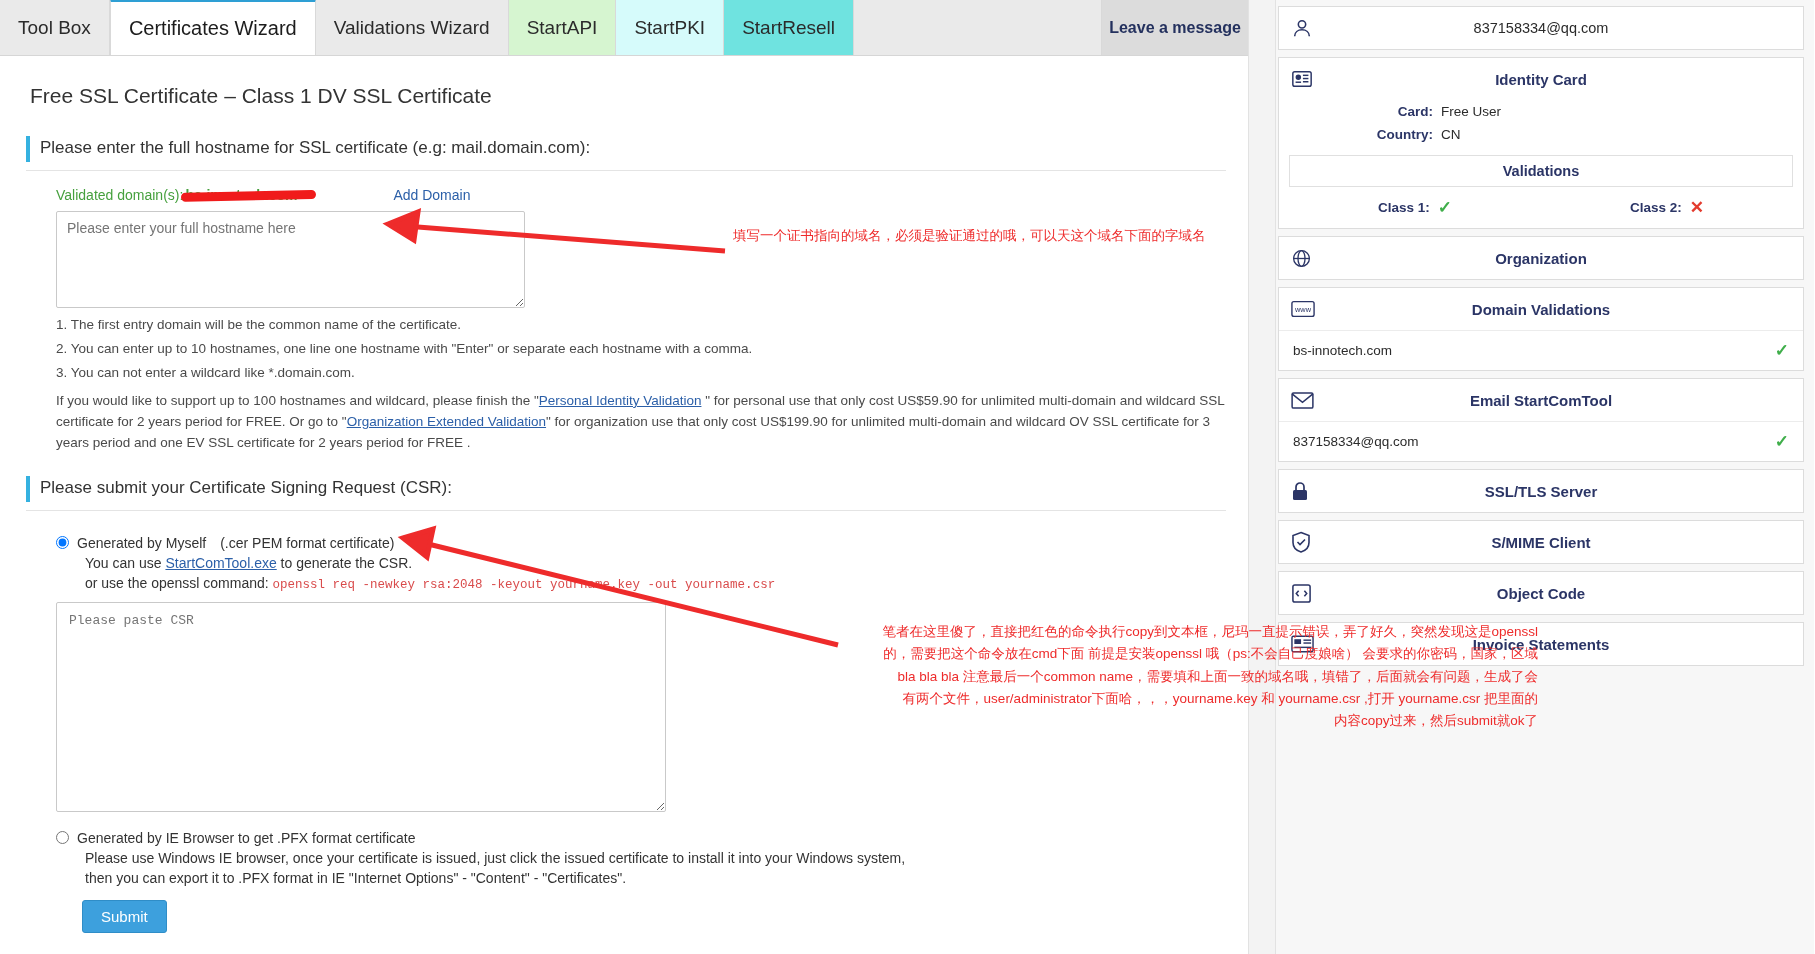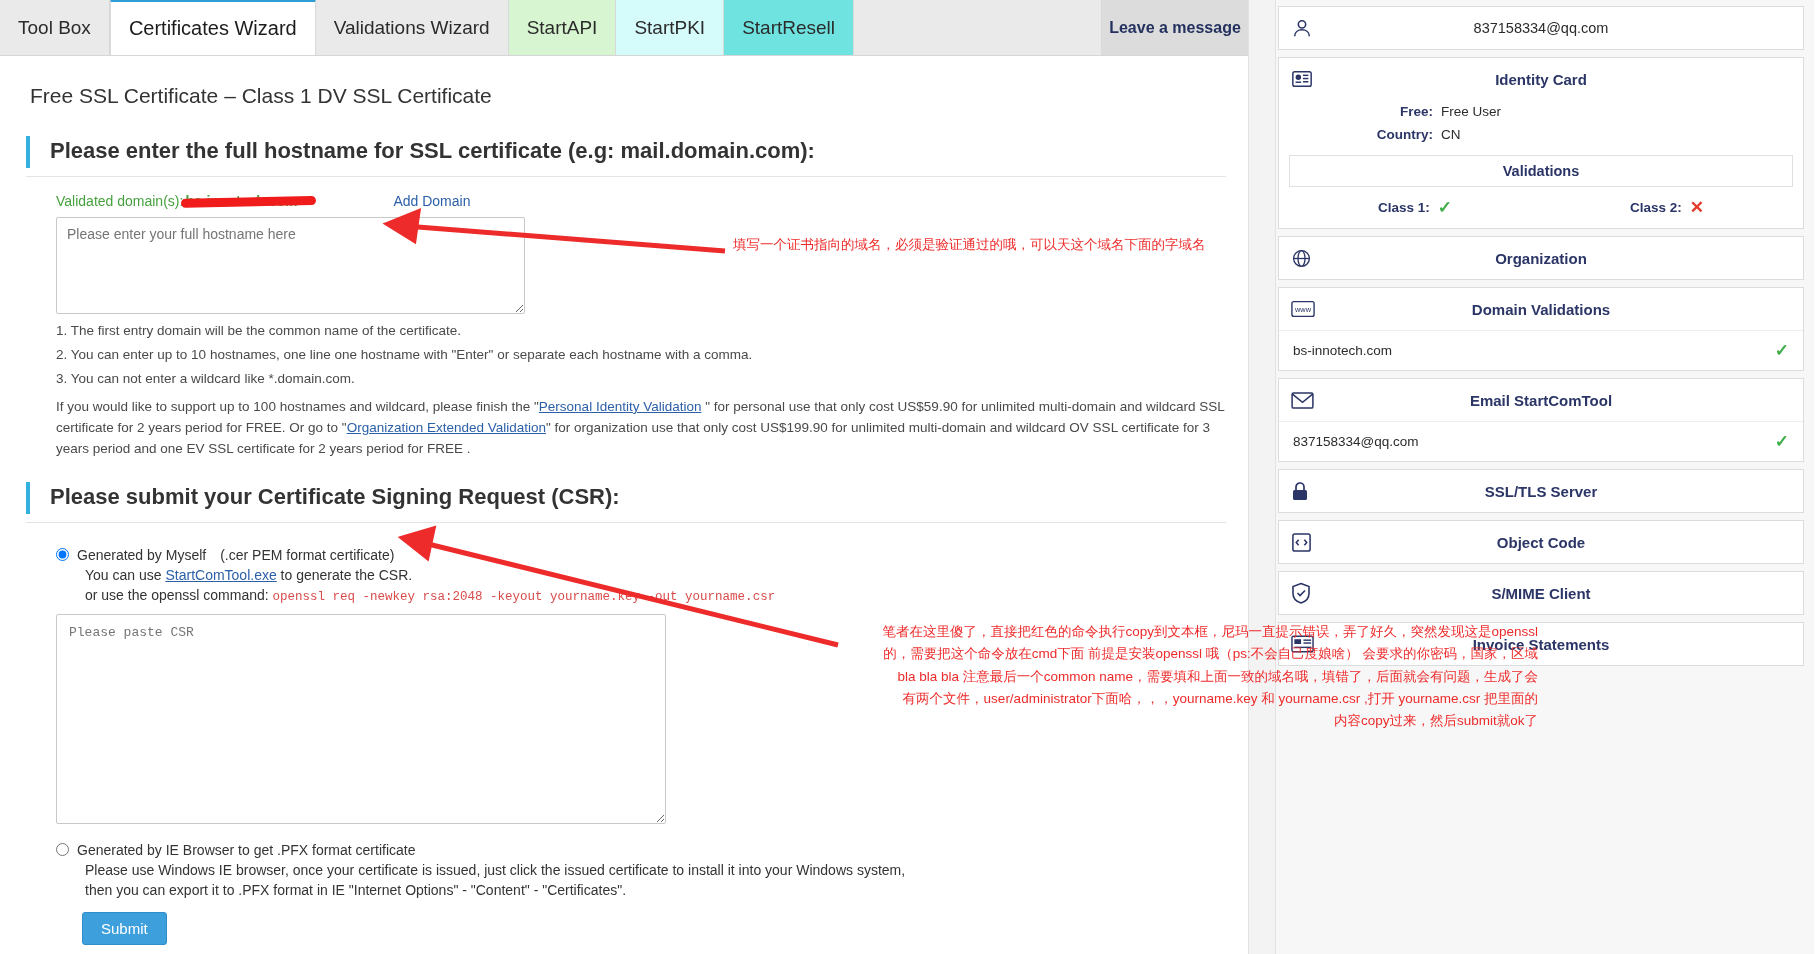--- a/index.html
+++ b/index.html
@@ -41,22 +41,22 @@
     display:flex; align-items:center; justify-content:center;
     width:146px; background:#dcdcdc; color:#24315e; font-weight:bold;
     font-size:16px; cursor:pointer;
   }
 
   
   .content { padding:22px 22px 0 26px; }
   .page-title { font-size:21px; color:#333; font-weight:400; margin:6px 0 28px 4px; }
 
   .sec-head {
-    font-size:22px; color:#333; border-left:4px solid #35b1e0;
-    padding:2px 0 4px 20px; margin-bottom:0;font-weight:bold;
+    font-size:17px; color:#333; border-left:4px solid #35b1e0;
+    padding:2px 0 4px 10px; margin-bottom:0;
   }
   .sec-rule { border-bottom:1px solid #e4e4e4; margin:8px 0 16px 0; }
 
   .dom-row { display:flex; align-items:baseline; gap:0; margin:0 0 8px 30px; position:relative; }
   .validated-label { color:#46a03e; font-size:14px; }
   .validated-domain {
     color:#46a03e; font-size:14px; font-weight:bold; margin-left:2px;
     position:relative;
   }
   .redact {
@@ -220,21 +220,21 @@
 
     <svg class="arrows" viewBox="0 0 1815 954">
       <g stroke="#ee2b2b" stroke-width="5" fill="#ee2b2b">
         <line x1="725" y1="251" x2="405" y2="226"></line>
         <polygon points="388,224 418,212 414,240"></polygon>
         <line x1="838" y1="645" x2="420" y2="542"></line>
         <polygon points="403,538 433,529 427,557"></polygon>
       </g>
     </svg>
 
-    <div class="anno-text" style="left:733px; top:234px; width:520px;">填写一个证书指向的域名，必须是验证通过的哦，可以天这个域名下面的字域名</div>
+    <div class="anno-text" style="left:733px; top:225px; width:520px;">填写一个证书指向的域名，必须是验证通过的哦，可以天这个域名下面的字域名</div>
 
     <div class="anno-text" style="left:848px; top:621px; width:690px;text-align:right;">
       <div>笔者在这里傻了，直接把红色的命令执行copy到文本框，尼玛一直提示错误，弄了好久，突然发现这是openssl</div>
       <div>的，需要把这个命令放在cmd下面 前提是安装openssl 哦（ps:不会自己度娘啥） 会要求的你密码，国家，区域</div>
       <div>bla bla bla 注意最后一个common name，需要填和上面一致的域名哦，填错了，后面就会有问题，生成了会</div>
       <div>有两个文件，user/administrator下面哈，，，yourname.key 和 yourname.csr ,打开 yourname.csr 把里面的</div>
       <div>内容copy过来，然后submit就ok了</div>
     </div>
   </div>
 
@@ -263,21 +263,21 @@
             <line x1="13" y1="6" x2="19" y2="6"></line>
               <line x1="13" y1="9.5" x2="19" y2="9.5"></line>
             <line x1="13" y1="13" x2="19" y2="13"></line>
               <line x1="5" y1="13.5" x2="11" y2="13.5"></line>
           </svg>
         </span>
         <span class="ttl">Identity Card</span>
       </div>
 
       <div class="kv">
-        <span class="k">Free:</span>
+        <span class="k">Card:</span>
         <span class="v">Free  User</span>
       </div>
       <div class="kv">
         <span class="k">Country:</span>
         <span class="v">CN</span>
       </div>
 
       <div class="subbar">Validations</div>
 
       <div class="classrow">
@@ -345,39 +345,39 @@
             <path d="M5 9V6a4 4 0 0 1 8 0v3"></path>
           </svg>
         </span>
         <span class="ttl">SSL/TLS Server</span>
       </div>
     </div>
 
     <div class="card">
       <div class="card-head">
         <span class="ic">
+          <svg width="20" height="22" viewBox="0 0 20 22" stroke="#2b3566" stroke-width="1.6" fill="none">
+            <path d="M10 1.5L18 4.5v7c0 5-4 8.3-8 9.5-4-1.2-8-4.5-8-9.5v-7z"></path>
+            <path d="M6.5 11l2.5 2.5 5-5"></path>
+          </svg>
+        </span>
+        <span class="ttl">S/MIME Client</span>
+      </div>
+    </div>
+
+    <div class="card">
+      <div class="card-head">
+        <span class="ic">
           <svg width="21" height="21" viewBox="0 0 22 22" stroke="#2b3566" stroke-width="1.6" fill="none">
             <rect x="2" y="2" width="18" height="18" rx="2"></rect>
             <path d="M8 8l-2.5 3L8 14"></path>
               <path d="M14 8l2.5 3L14 14"></path>
           </svg>
         </span>
         <span class="ttl">Object Code</span>
-      </div>
-    </div>
-
-    <div class="card">
-      <div class="card-head">
-        <span class="ic">
-          <svg width="20" height="22" viewBox="0 0 20 22" stroke="#2b3566" stroke-width="1.6" fill="none">
-            <path d="M10 1.5L18 4.5v7c0 5-4 8.3-8 9.5-4-1.2-8-4.5-8-9.5v-7z"></path>
-            <path d="M6.5 11l2.5 2.5 5-5"></path>
-          </svg>
-        </span>
-        <span class="ttl">S/MIME Client</span>
       </div>
     </div>
 
     <div class="card">
       <div class="card-head">
         <span class="ic">
           <svg width="23" height="18" viewBox="0 0 24 18" stroke="#2b3566" stroke-width="1.5" fill="none">
             <rect x="1" y="1" width="22" height="16" rx="1.5"></rect>
             <rect x="3.5" y="4" width="7" height="5" fill="#2b3566" stroke="none"></rect>
             <line x1="13" y1="5" x2="21" y2="5"></line>

